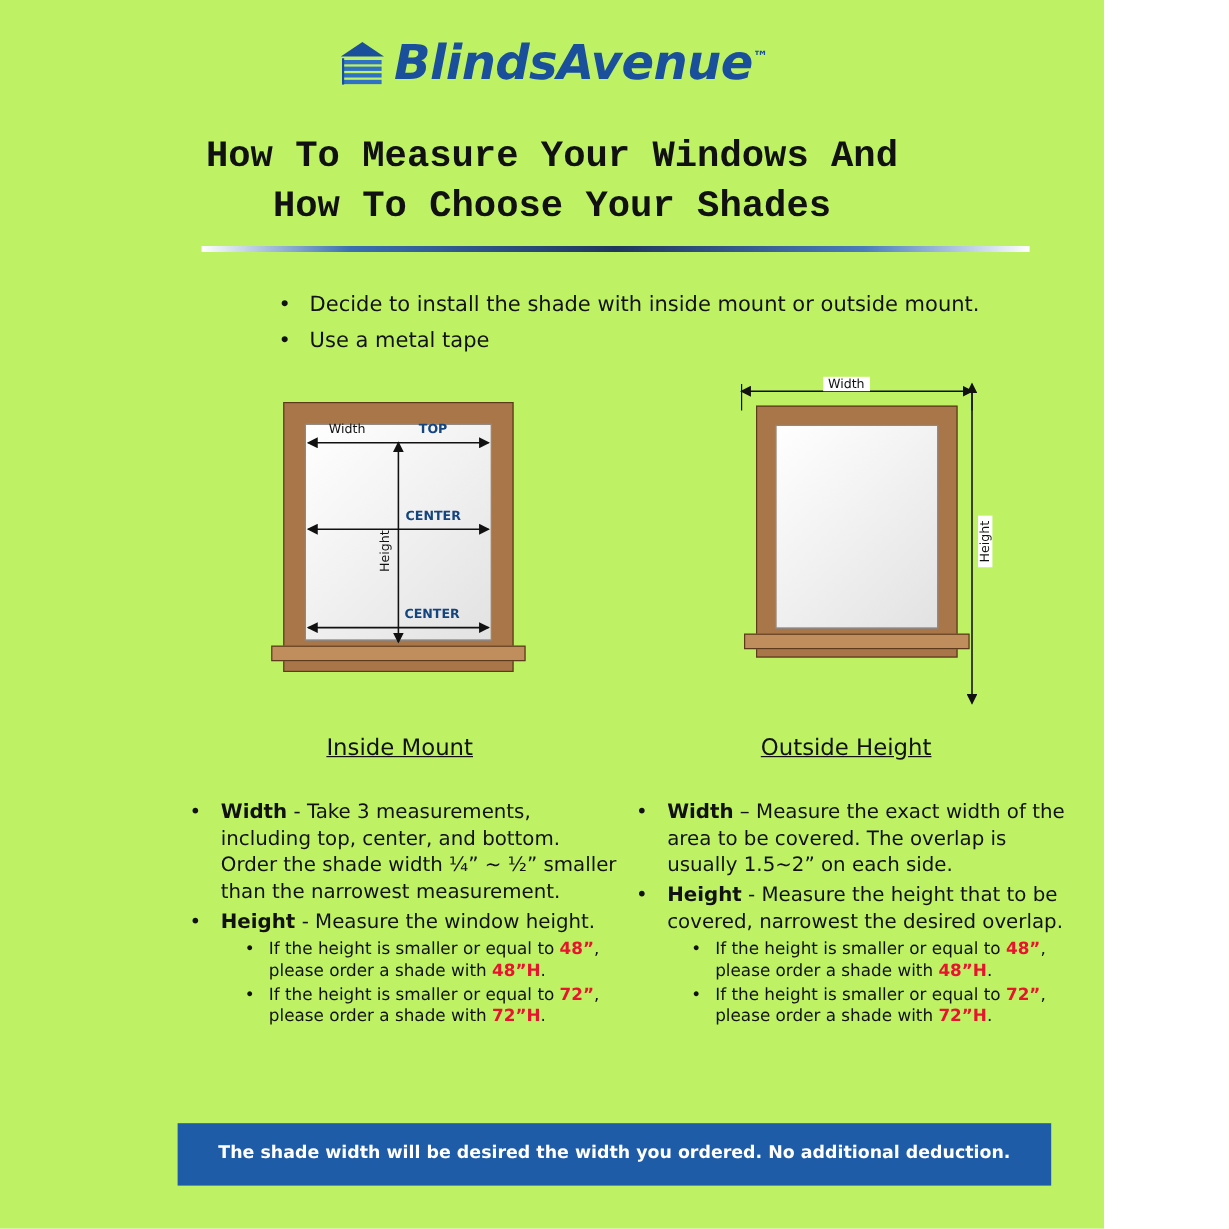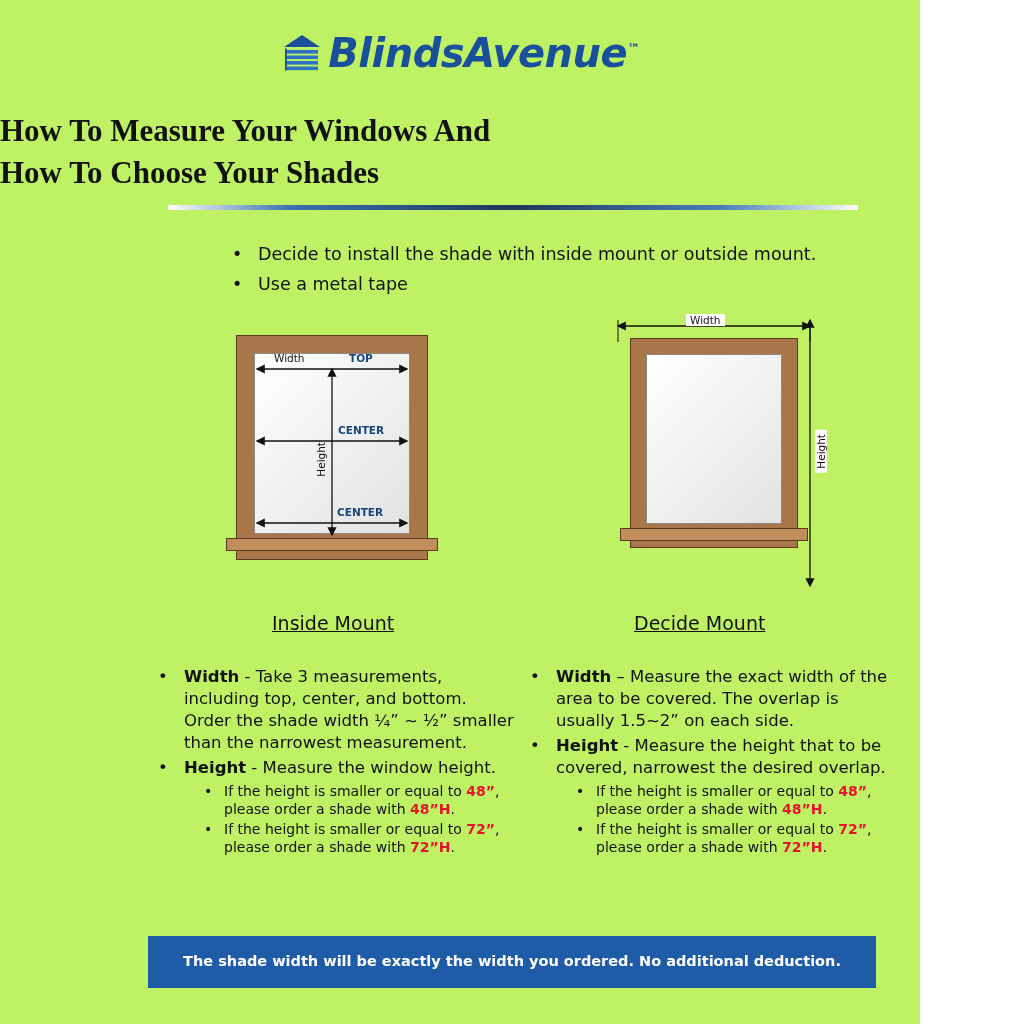--- a/index.html
+++ b/index.html
@@ -44,21 +44,22 @@
     font-style: normal;
     font-weight: bold;
     vertical-align: super;
     color: #1a4f9c;
   }
 
   
   .title {
     position: absolute;
     top: 110px; left: 0; right: 0;
-    font-family: Liberation Serif, serif;
+    text-align: center;
+    font-family: Liberation Mono, monospace;
     font-weight: bold;
     font-size: 31px;
     color: #111111;
     line-height: 1.35;
   }
   .rule {
     position: absolute;
     top: 205px;
     left: 168px;
     width: 690px;
@@ -291,21 +292,21 @@
 
         <line x1="180" y1="-18" x2="180" y2="248" stroke="#111" stroke-width="1.3" marker-start="url(#bh2)" marker-end="url(#bh)"></line>
       </svg>
 
       <span class="lbl" style="left:56px; top:-24px; background:#fff; padding:0 4px;">Width</span>
       <span class="lbl vert" style="left:185px; top:92px; background:#fff; padding:4px 0;">Height</span>
     </div>
   </div>
 
   <div class="sec-head left">Inside Mount</div>
-  <div class="sec-head right">Decide Mount</div>
+  <div class="sec-head right">Outside Height</div>
 
   <div class="col left">
     <div class="b1">
       <span class="dot">•</span>
       <span class="txt"><b>Width</b><span> - Take 3 measurements, including top, center, and bottom. Order the shade width ¼” ~ ½” smaller than the narrowest measurement.</span></span>
     </div>
     <div class="b1">
       <span class="dot">•</span>
       <span class="txt"><b>Height</b><span> - Measure the window height.</span></span>
     </div>
@@ -336,16 +337,16 @@
         <span><span>If the height is smaller or equal to </span><span class="red">48”</span><span>, please order a shade with </span><span class="red">48”H</span><span>.</span></span>
       </div>
       <div class="b2">
         <span class="dot">•</span>
         <span><span>If the height is smaller or equal to </span><span class="red">72”</span><span>, please order a shade with </span><span class="red">72”H</span><span>.</span></span>
       </div>
     </div>
   </div>
 
   <div class="footer">
-    <div>The shade width will be exactly the width you ordered. No additional deduction.</div>
+    <div>The shade width will be desired the width you ordered. No additional deduction.</div>
   </div>
 
 </div>
 
 </body></html>

